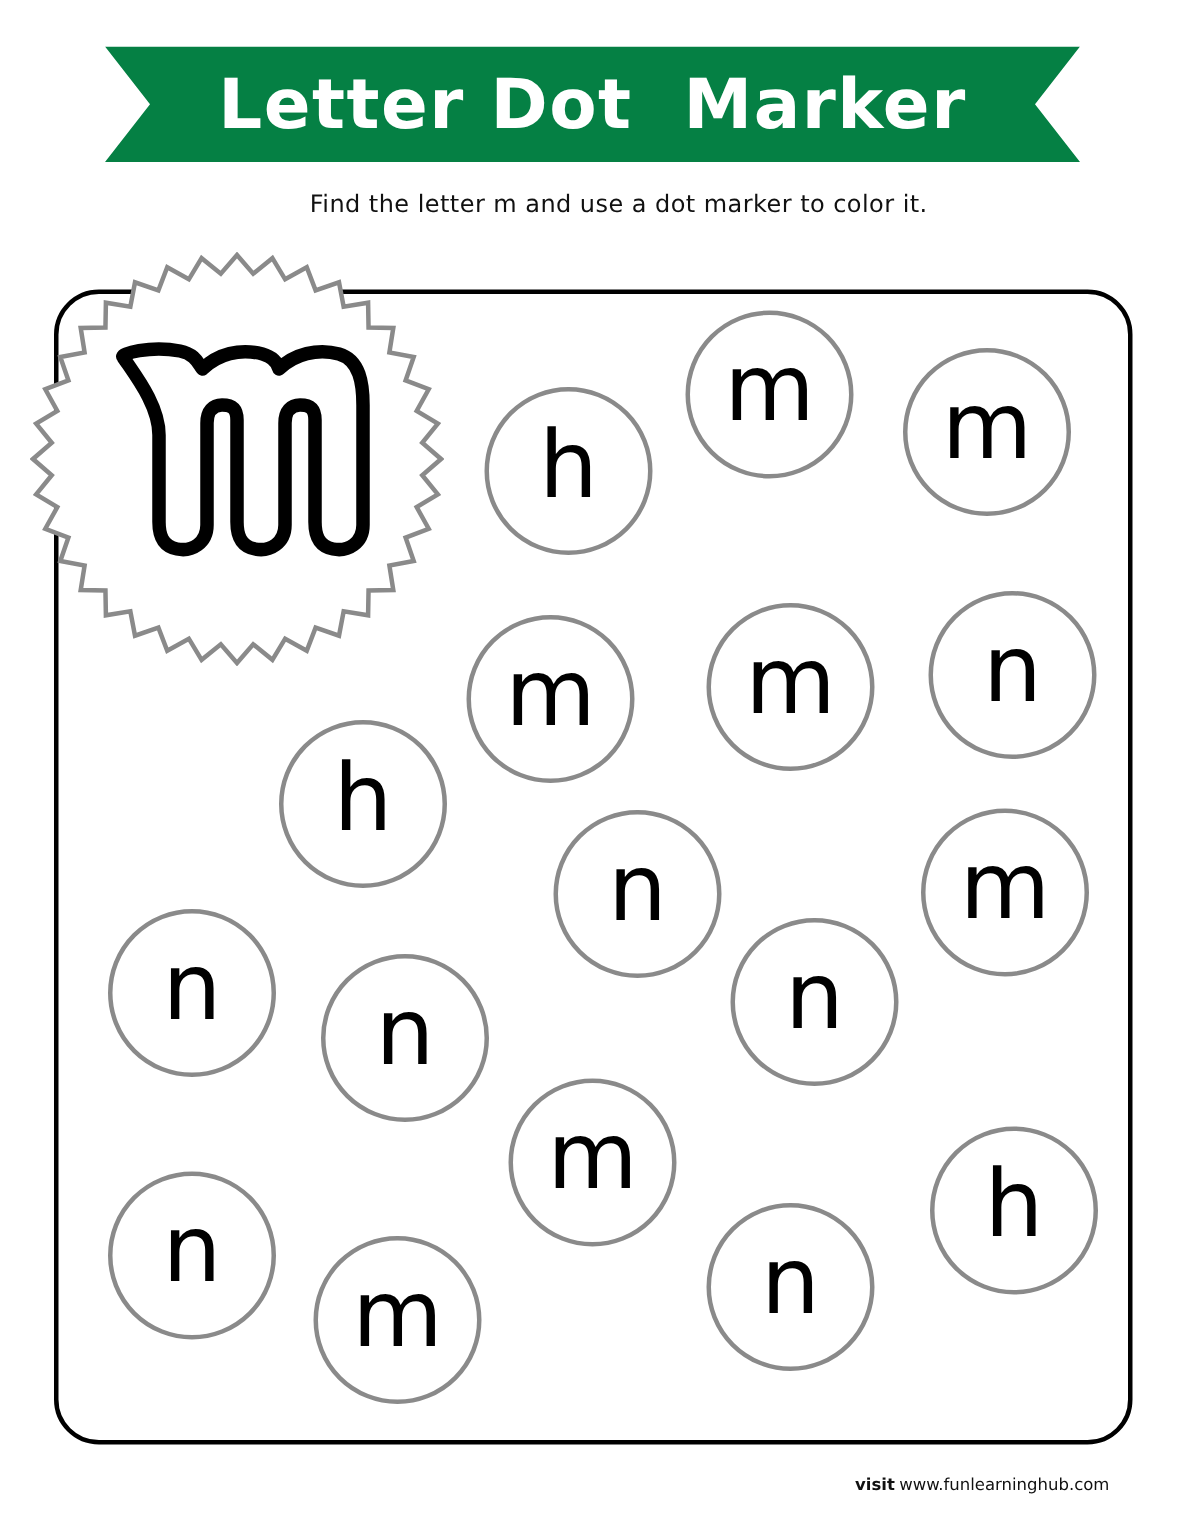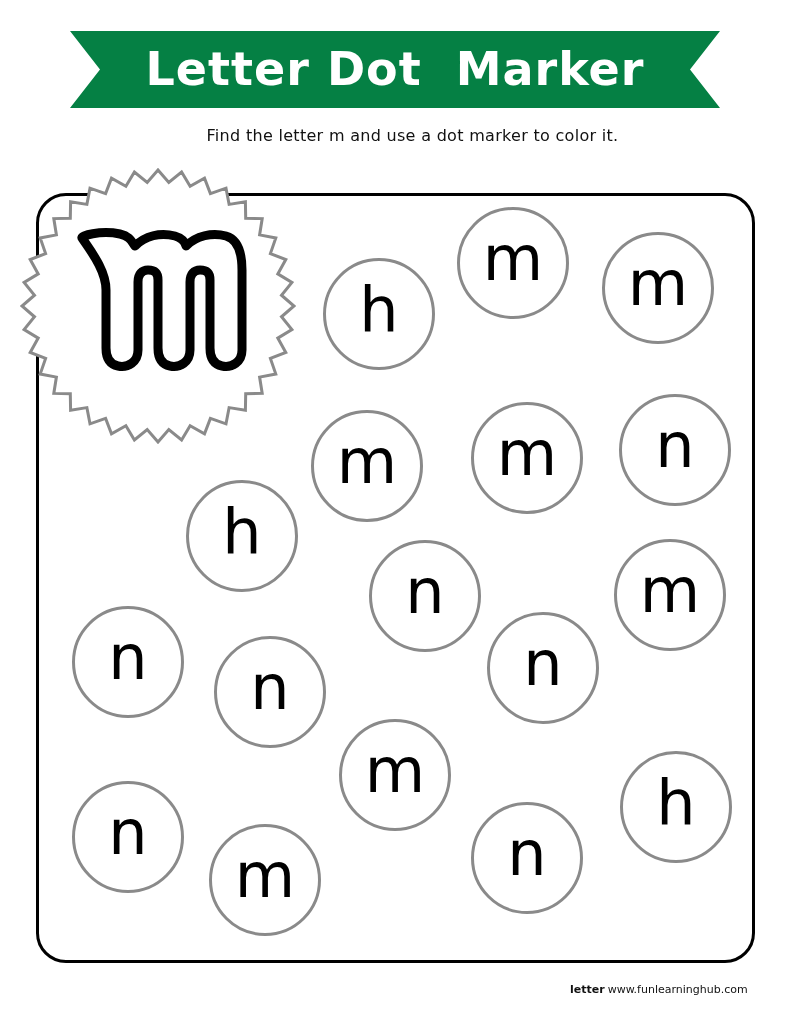--- a/index.html
+++ b/index.html
@@ -86,14 +86,14 @@
     </div>
     <div class="circle" style="left: 209px; top: 824px;">
       <span>m</span>
     </div>
     <div class="circle" style="left: 471px; top: 802px;">
       <span>n</span>
     </div>
   </div>
 
 <div class="footer">
-  <b>letter</b><span>www.funlearninghub.com</span>
+  <b>visit</b><span>www.funlearninghub.com</span>
 </div>
 
 </body></html>

